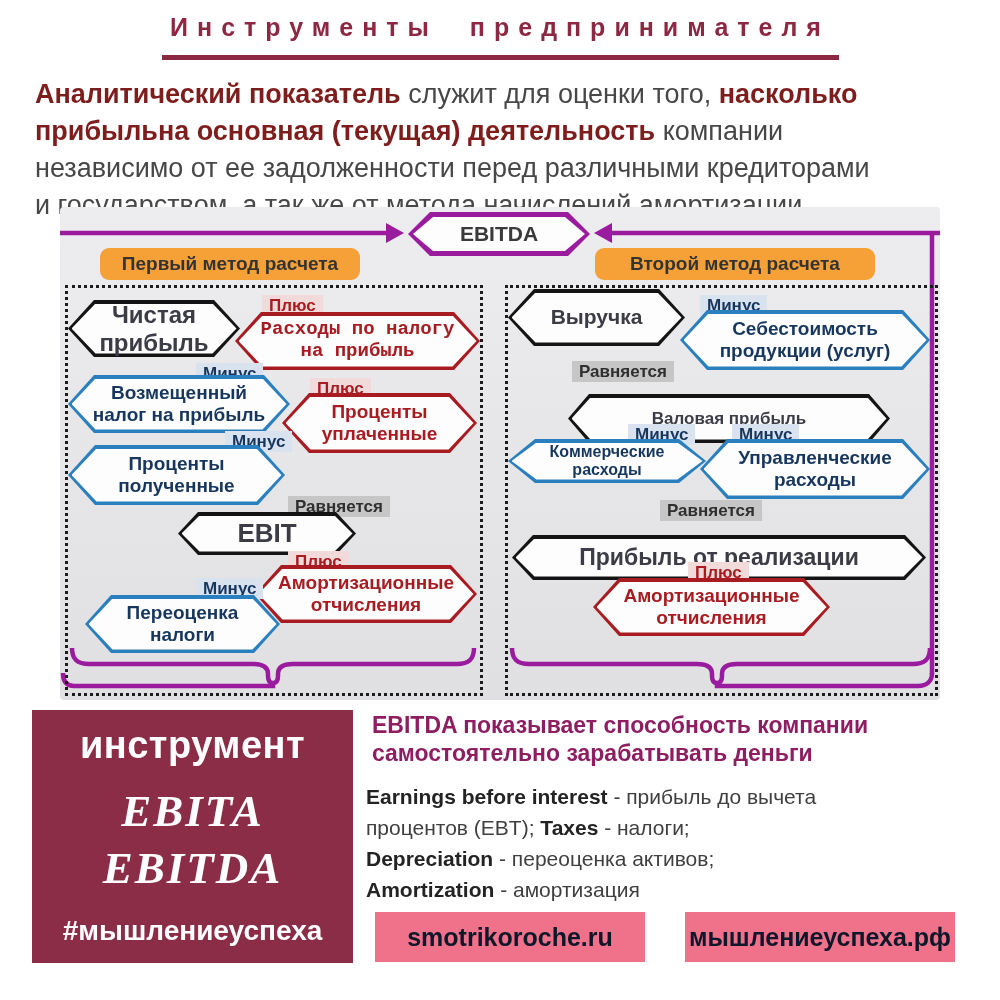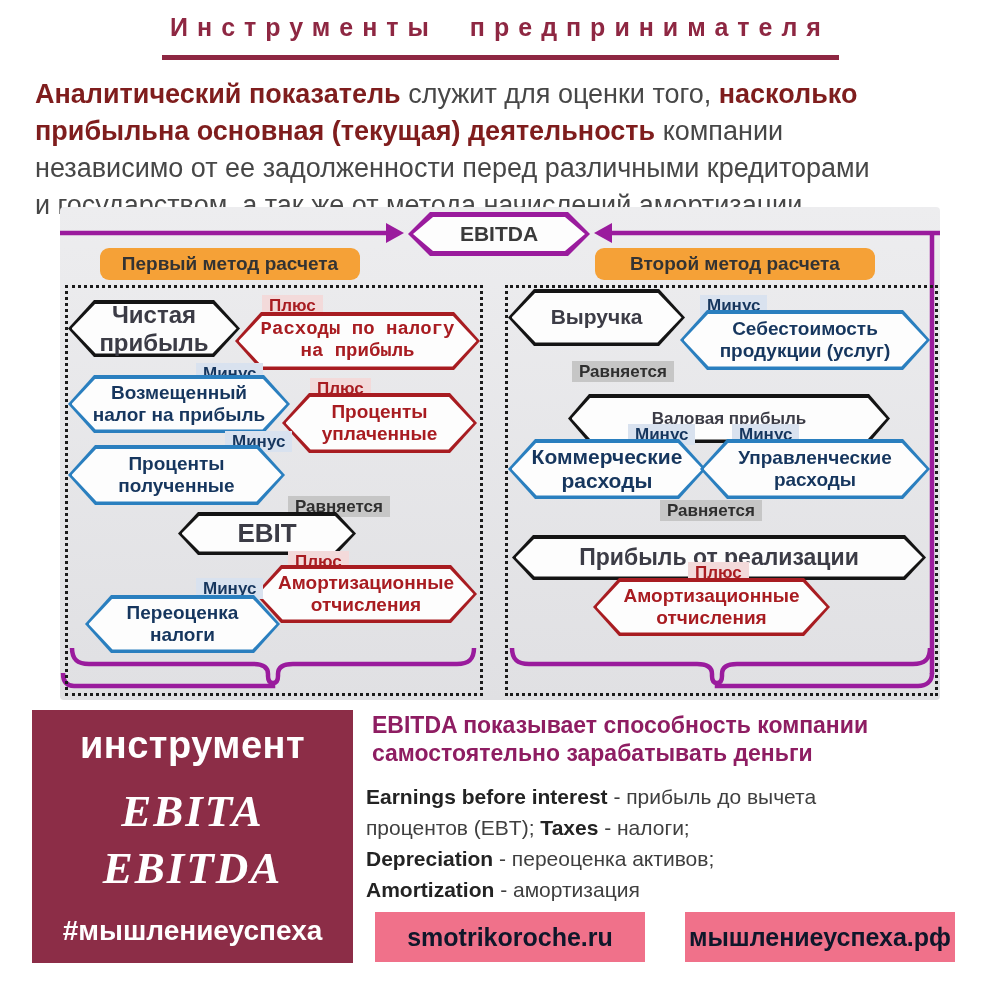--- a/index.html
+++ b/index.html
@@ -173,21 +173,21 @@
 продукции (услуг)</span>
       </div>
     <div class="chip equals" style="left:512px;top:154px;">Равняется</div>
     <div class="hex black" style="left:508px;top:171px;width:322px;height:49px;--n:21px;font-size:17px;margin-top:16px;">
       <div class="hex-b"></div>
         <div class="hex-f"></div>
         <span class="hex-t">Валовая прибыль</span>
       </div>
     <div class="chip minus" style="left:568px;top:217px;">Минус</div>
     <div class="chip minus" style="left:672px;top:217px;">Минус</div>
-    <div class="hex blue" style="left:448px;top:232px;width:198px;height:60px;--n:27px;font-size:21px;">
+    <div class="hex blue" style="left:448px;top:232px;width:198px;height:44px;--n:27px;font-size:16px;">
       <div class="hex-b"></div>
         <div class="hex-f"></div>
         <span class="hex-t">Коммерческие
 расходы</span>
       </div>
     <div class="hex blue" style="left:640px;top:232px;width:230px;height:60px;--n:27px;font-size:19px;">
       <div class="hex-b"></div>
         <div class="hex-f"></div>
         <span class="hex-t">Управленческие
 расходы</span>

